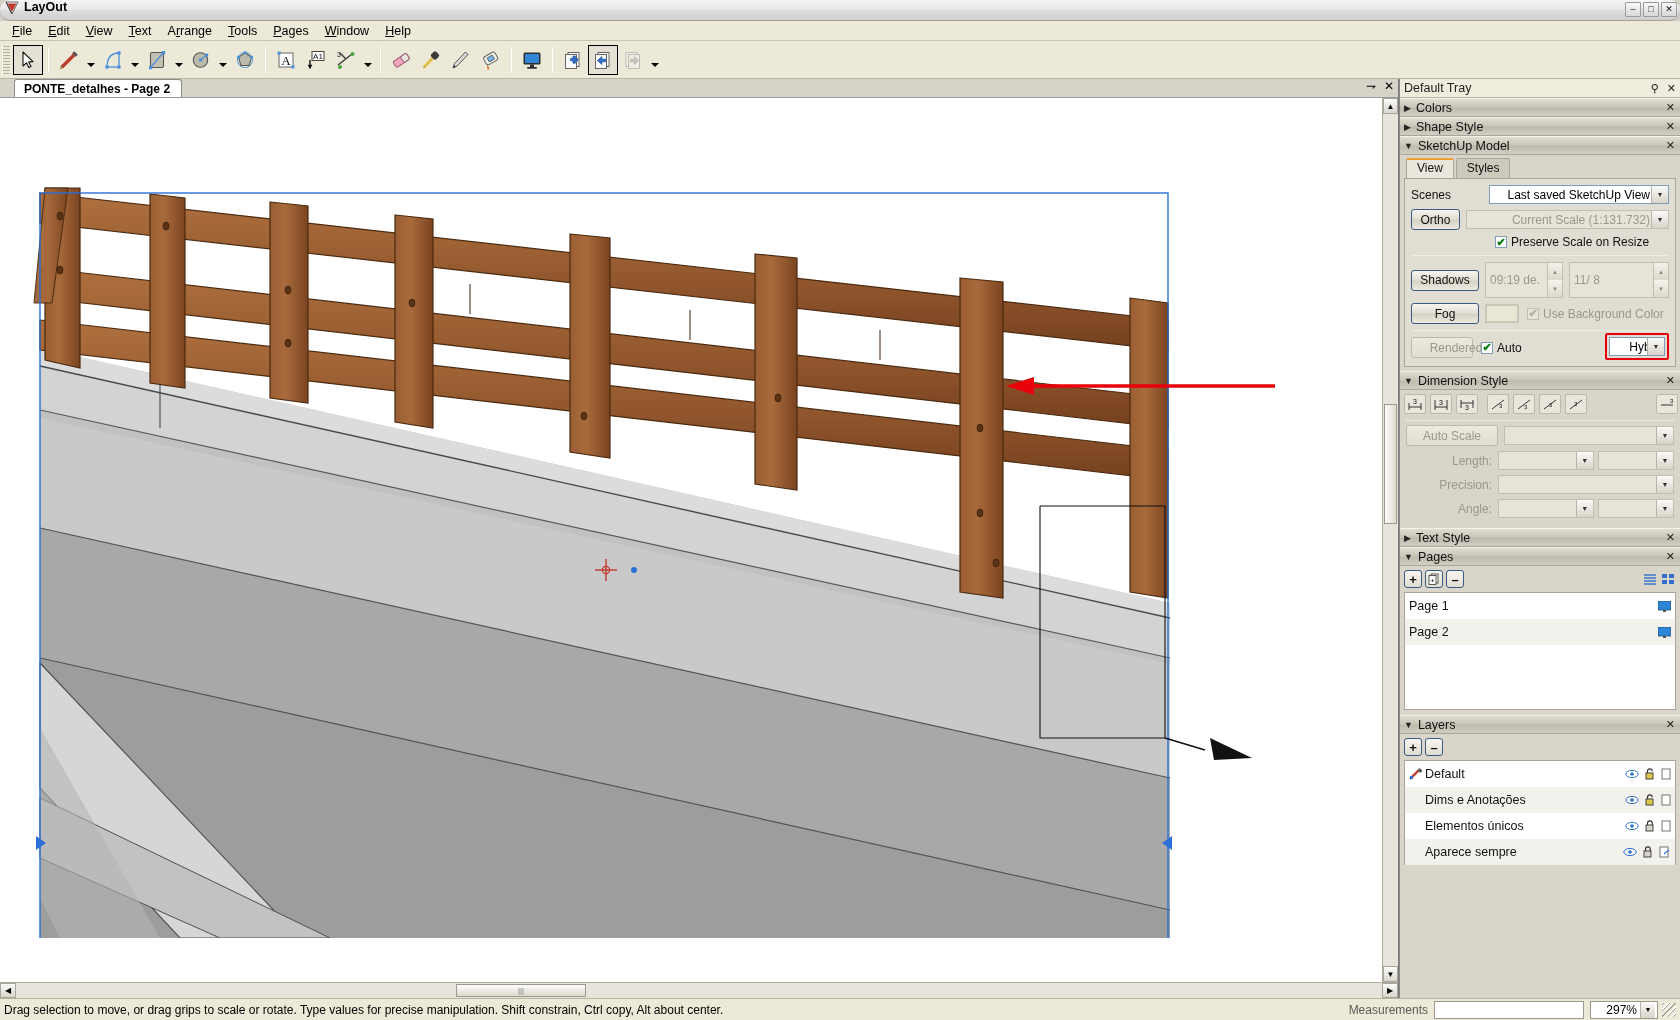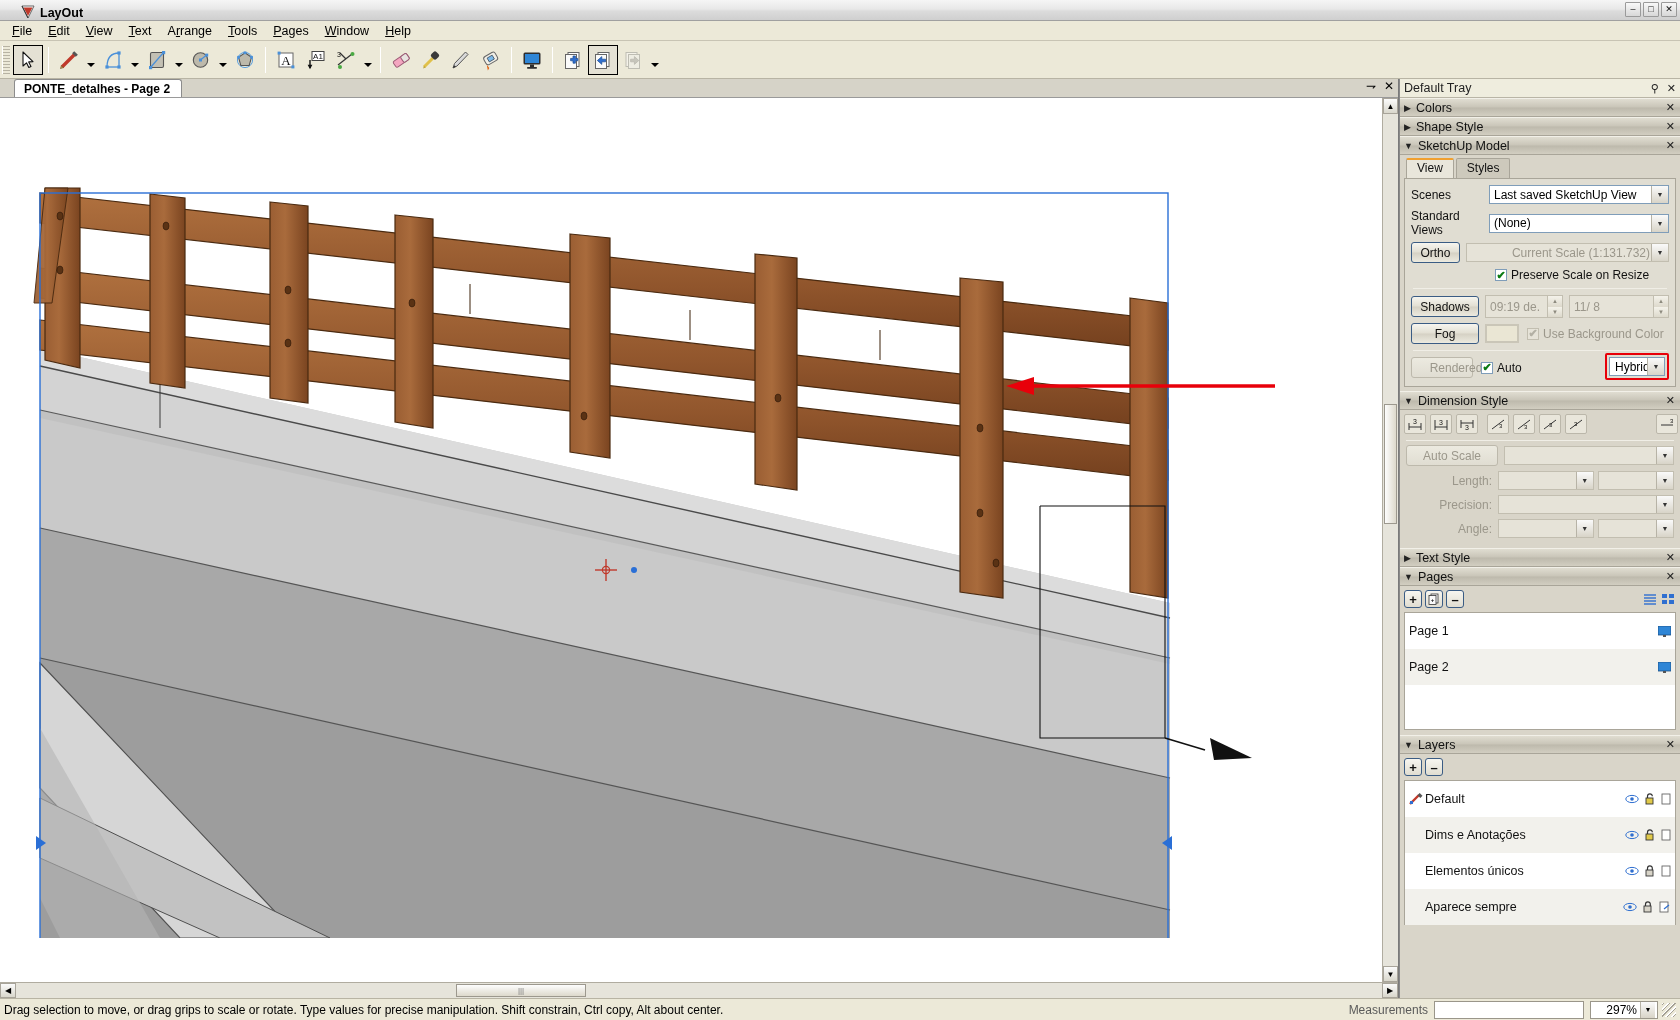--- a/index.html
+++ b/index.html
@@ -10,22 +10,23 @@
     overflow: hidden;
     background: #d4d0c8;
   }
   #app { position: relative; width: 1680px; height: 1020px; display: flex; flex-direction: column; }
 
   
   .titlebar {
     height: 21px; flex: 0 0 21px;
     background: linear-gradient(to bottom, #f5f5f5 0%, #e8e8e8 45%, #dcdcdc 55%, #cfcfcf 100%);
     border-bottom: 1px solid #a0a0a0;
-    display: flex; align-items: flex-end; padding-left: 20px;
+    display: flex; align-items: flex-start; padding-left: 4px;
     position: relative;
+    border-radius: 10px;
   }
   .title-icon { width: 16px; height: 16px; position: relative; margin-right: 4px; }
   .title-text { font-size: 12.5px; font-weight: bold; color: #000; }
   .win-btns { position: absolute; right: 3px; top: 2px; display: flex; gap: 2px; }
   .win-btn {
     width: 16px; height: 15px;
     background: linear-gradient(to bottom,#f8f8f8,#d8d8d8);
     border: 1px solid #9a9a9a; border-radius: 1px;
     display: flex; align-items: center; justify-content: center;
     font-size: 9px; line-height: 1; color: #111;
@@ -141,20 +142,21 @@
   .sub-tab.active { background: #e9e6db; border-top: 2px solid #f0a030; padding-top: 1px; }
   .sub-panel { background: #e0ddd2; border: 1px solid #a9a599; margin: 0 4px 4px 4px; padding: 6px 6px 8px 6px; }
 
   .row { display: flex; align-items: center; margin-bottom: 5px; }
   .row .lbl { font-size: 12px; color: #111; }
   .lbl-w { width: 78px; }
   .fld {
     flex: 1 1 auto; height: 19px; background: #fff; border: 1px solid #7f9db9;
     display: flex; align-items: center; padding-left: 4px; font-size: 12px; color: #000;
     position: relative;
+    justify-content: flex-end;
   }
   .fld.dis { background: #e6e3d8; border-color: #c2beb0; color: #9b978b; padding-left: 45px; }
   .drop-arrow {
     position: absolute; right: 0; top: 0; width: 17px; height: 17px;
     background: linear-gradient(to bottom,#fafafa,#d8d4c8); border-left: 1px solid #b7b3a6;
     display: flex; align-items: center; justify-content: center; font-size: 7px; color: #333;
   }
   .btn3d {
     background: linear-gradient(to bottom,#f6f5ef 0%,#e2dfd3 48%,#d5d1c4 52%,#eceadf 100%);
     border: 1px solid #3a5c84; border-radius: 3px; font-size: 12px; color: #111;
@@ -163,21 +165,21 @@
   .btn3d.dis { border-color: #bdb9ac; color: #9b978b;
     background: linear-gradient(to bottom,#eceae0,#e0ddd2); }
   .chk { width: 12px; height: 12px; background: #fff; border: 1px solid #7f9db9;
     display: inline-flex; align-items: center; justify-content: center; margin-right: 4px; }
   .chk .tick { color: #0a7a12; font-size: 11px; font-weight: bold; line-height: 1; }
   .chk.dis { background: #e6e3d8; border-color: #c2beb0; }
   .chk.dis .tick { color: #b3b0a4; }
   .hr { height: 1px; background: #b6b2a5; margin: 6px 2px; border-bottom: 1px solid #f0eee6; }
 
   .spin {
-    height: 23px; background: #e6e3d8; border: 1px solid #c2beb0; display: flex; align-items: center;
+    height: 36px; background: #e6e3d8; border: 1px solid #c2beb0; display: flex; align-items: center;
     padding-left: 4px; font-size: 12px; color: #9b978b; position: relative;
   }
   .spin-ar { position: absolute; right: 0; top: 0; bottom: 0; width: 15px;
     display: flex; flex-direction: column; }
   .spin-ar div { flex: 1; background: linear-gradient(to bottom,#f4f2ea,#ddd9cc);
     border-left: 1px solid #c2beb0; display: flex; align-items: center; justify-content: center; font-size: 6px; color: #8d8a7e; }
 
   .dimicon-row { display: flex; gap: 4px; padding: 4px 2px 2px 4px; flex-wrap: nowrap; }
   .dimicon {
     width: 22px; height: 20px; background: #e9e6db; border: 1px solid #bbb7aa;
@@ -185,21 +187,21 @@
   }
   .dimicon.wide { margin-left: auto; }
 
   .plusbtn {
     width: 18px; height: 18px; background: linear-gradient(to bottom,#f7f6f0,#e0ddd1);
     border: 1px solid #3a5c84; border-radius: 3px;
     display: flex; align-items: center; justify-content: center; font-size: 13px; font-weight: bold; color: #111;
     line-height: 1;
   }
   .listbox { background: #fff; border: 1px solid #a9a599; margin: 0 4px; }
-  .lrow { height: 36px; display: flex; align-items: center; padding: 0 4px; font-size: 12.5px; color: #111;
+  .lrow { height: 26px; display: flex; align-items: center; padding: 0 4px; font-size: 12.5px; color: #111;
     position: relative; }
   .lrow.alt { background: #f2f1ec; }
   .lrow .lr-right { position: absolute; right: 4px; display: flex; gap: 6px; align-items: center; }
 
   
   .statusbar {
     height: 22px; flex: 0 0 22px; background: #ece9d8; border-top: 1px solid #b8b4a4;
     display: flex; align-items: center; padding: 0 4px; font-size: 12px; color: #000;
   }
   .status-text { flex: 1 1 auto; }
@@ -594,27 +596,20 @@
             <div class="sub-panel">
 
               <div class="row">
                 <span class="lbl lbl-w">Scenes</span>
                 <span class="fld">
                   <span style="overflow:hidden;white-space:nowrap;padding-right:18px;">Last saved SketchUp View</span>
                   <span class="drop-arrow">▼</span>
                 </span>
               </div>
 
-              <div class="row">
-                <span class="lbl lbl-w">Standard Views</span>
-                <span class="fld">
-                  <span>(None)</span>
-                  <span class="drop-arrow">▼</span>
-                </span>
-              </div>
 
               <div class="row">
                 <span class="btn3d" style="width:71px;">Ortho</span>
                 <span class="fld dis" style="margin-left:6px;">
                   <span style="overflow:hidden;white-space:nowrap;padding-right:18px;">Current Scale (1:131.732)</span>
                   <span class="drop-arrow">▼</span>
                 </span>
               </div>
 
               <div class="row" style="padding-left:84px;">

